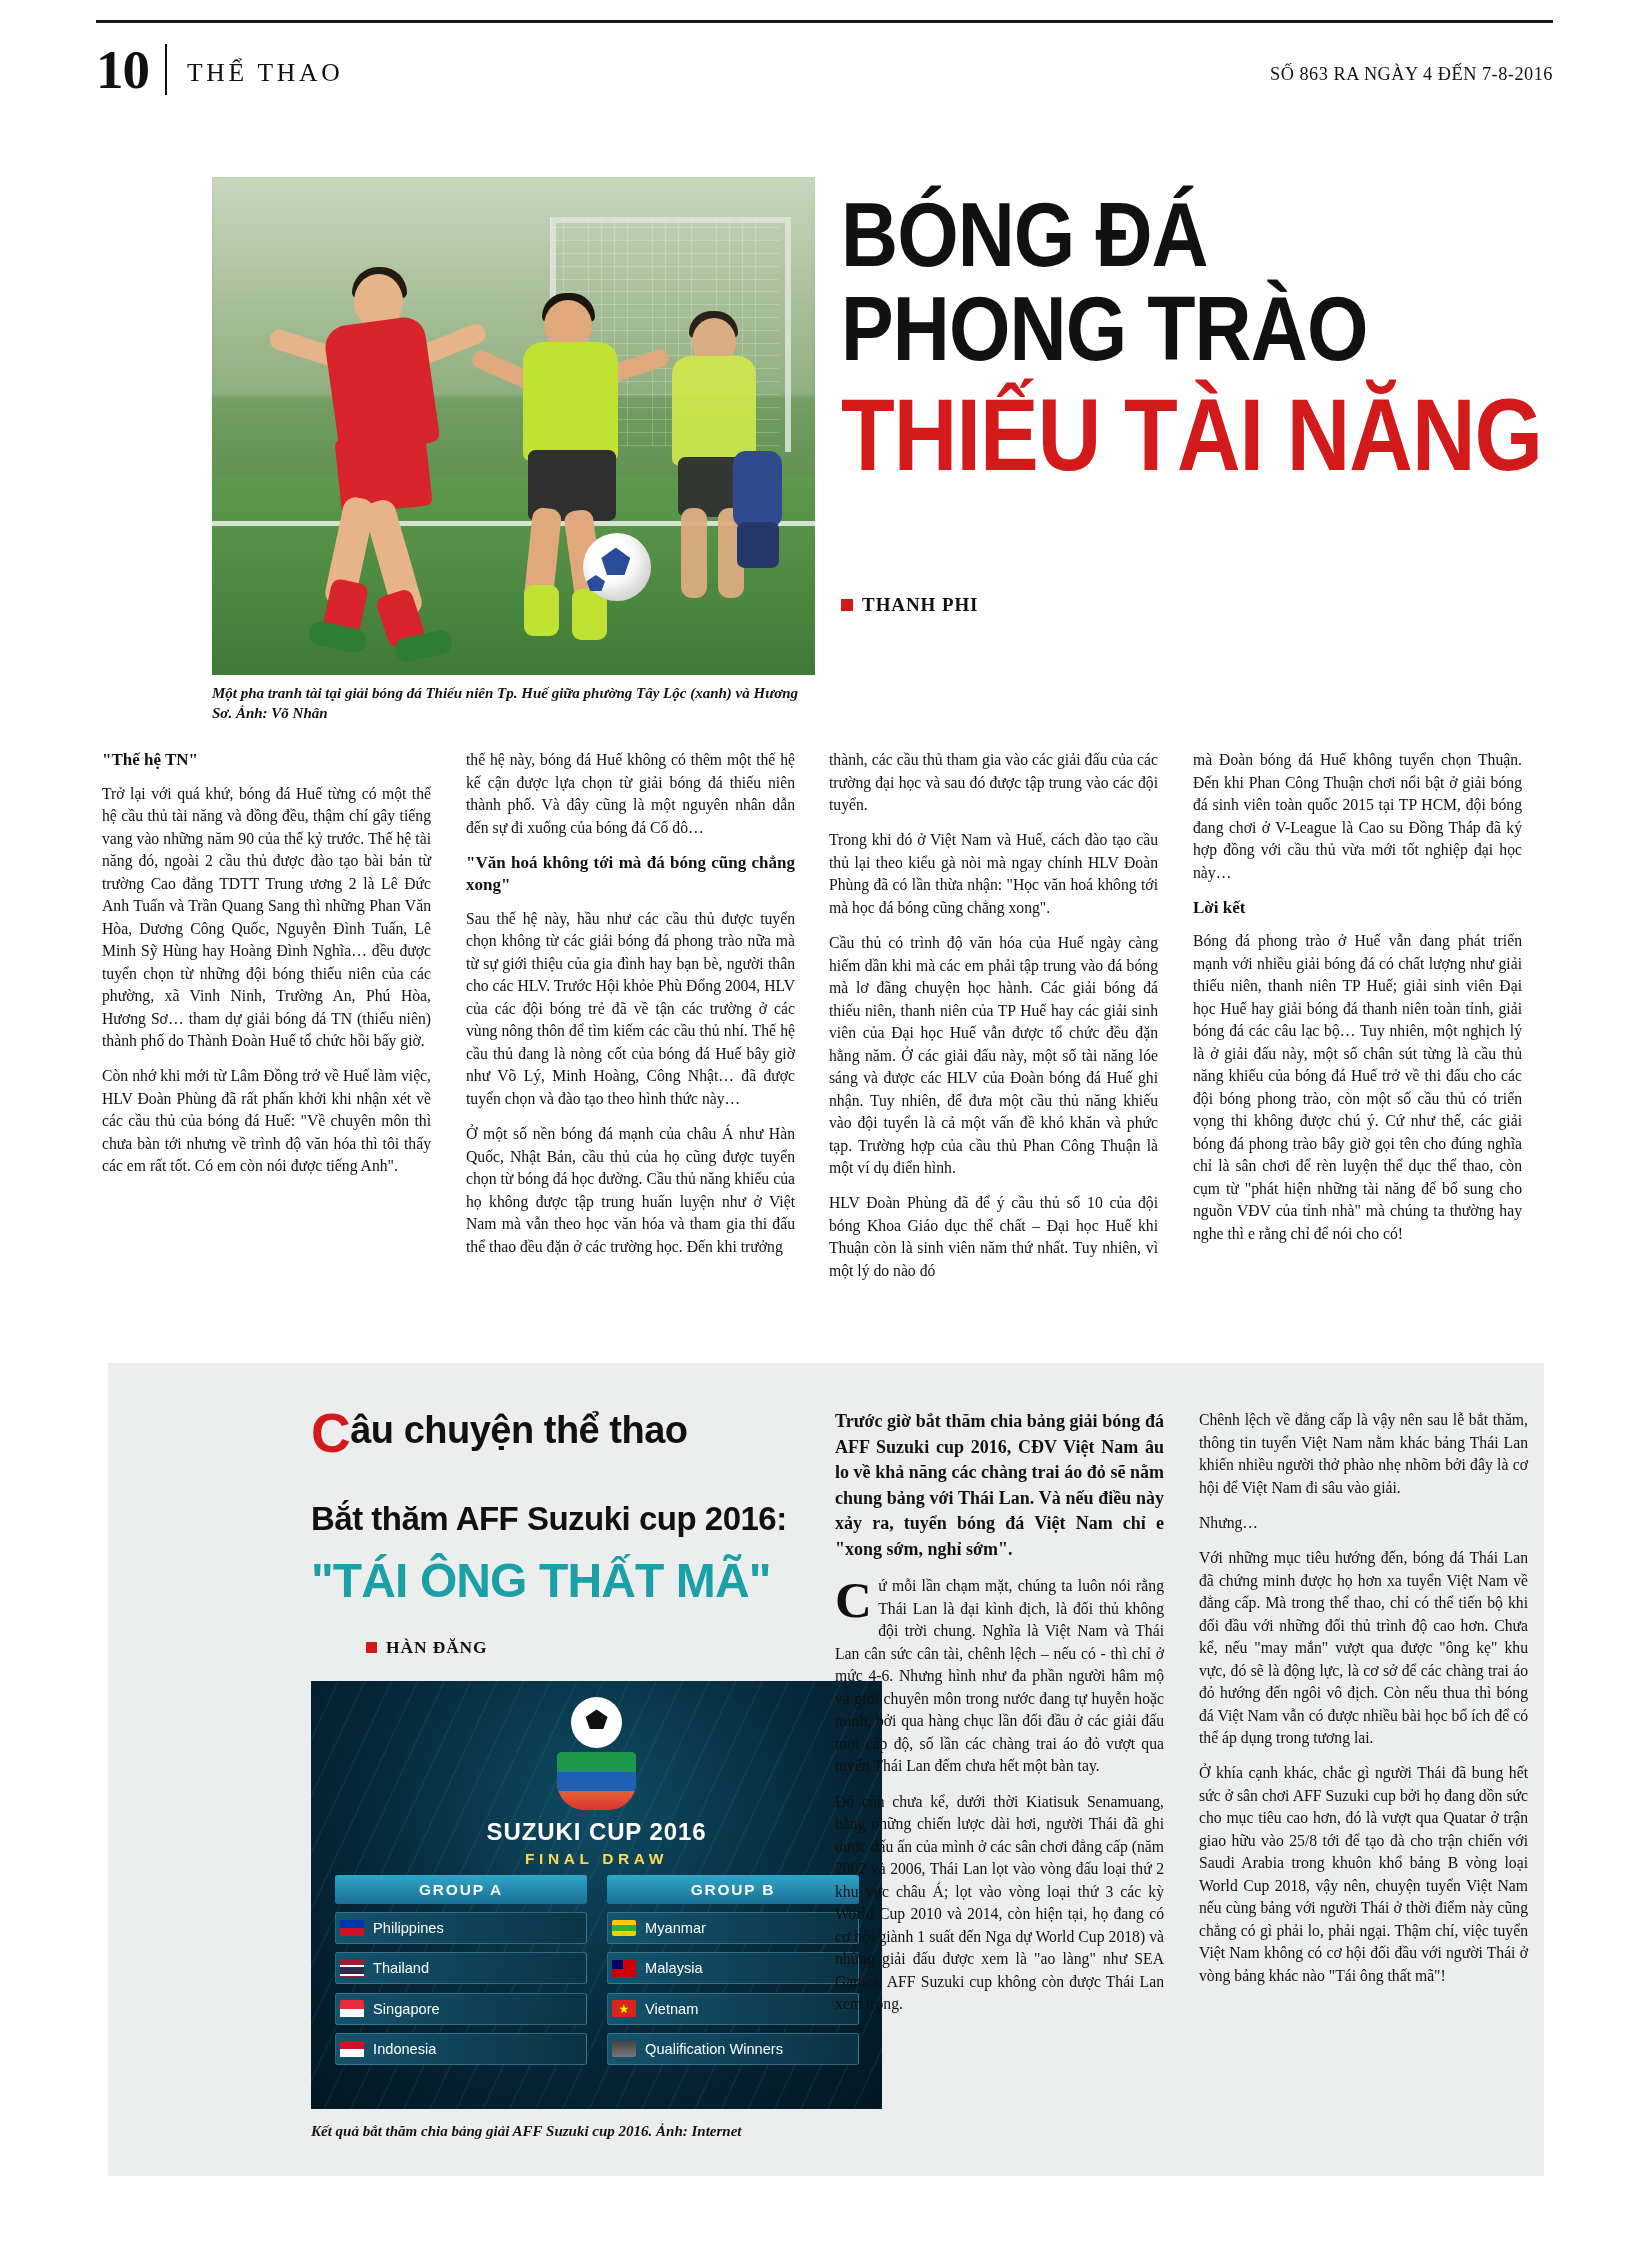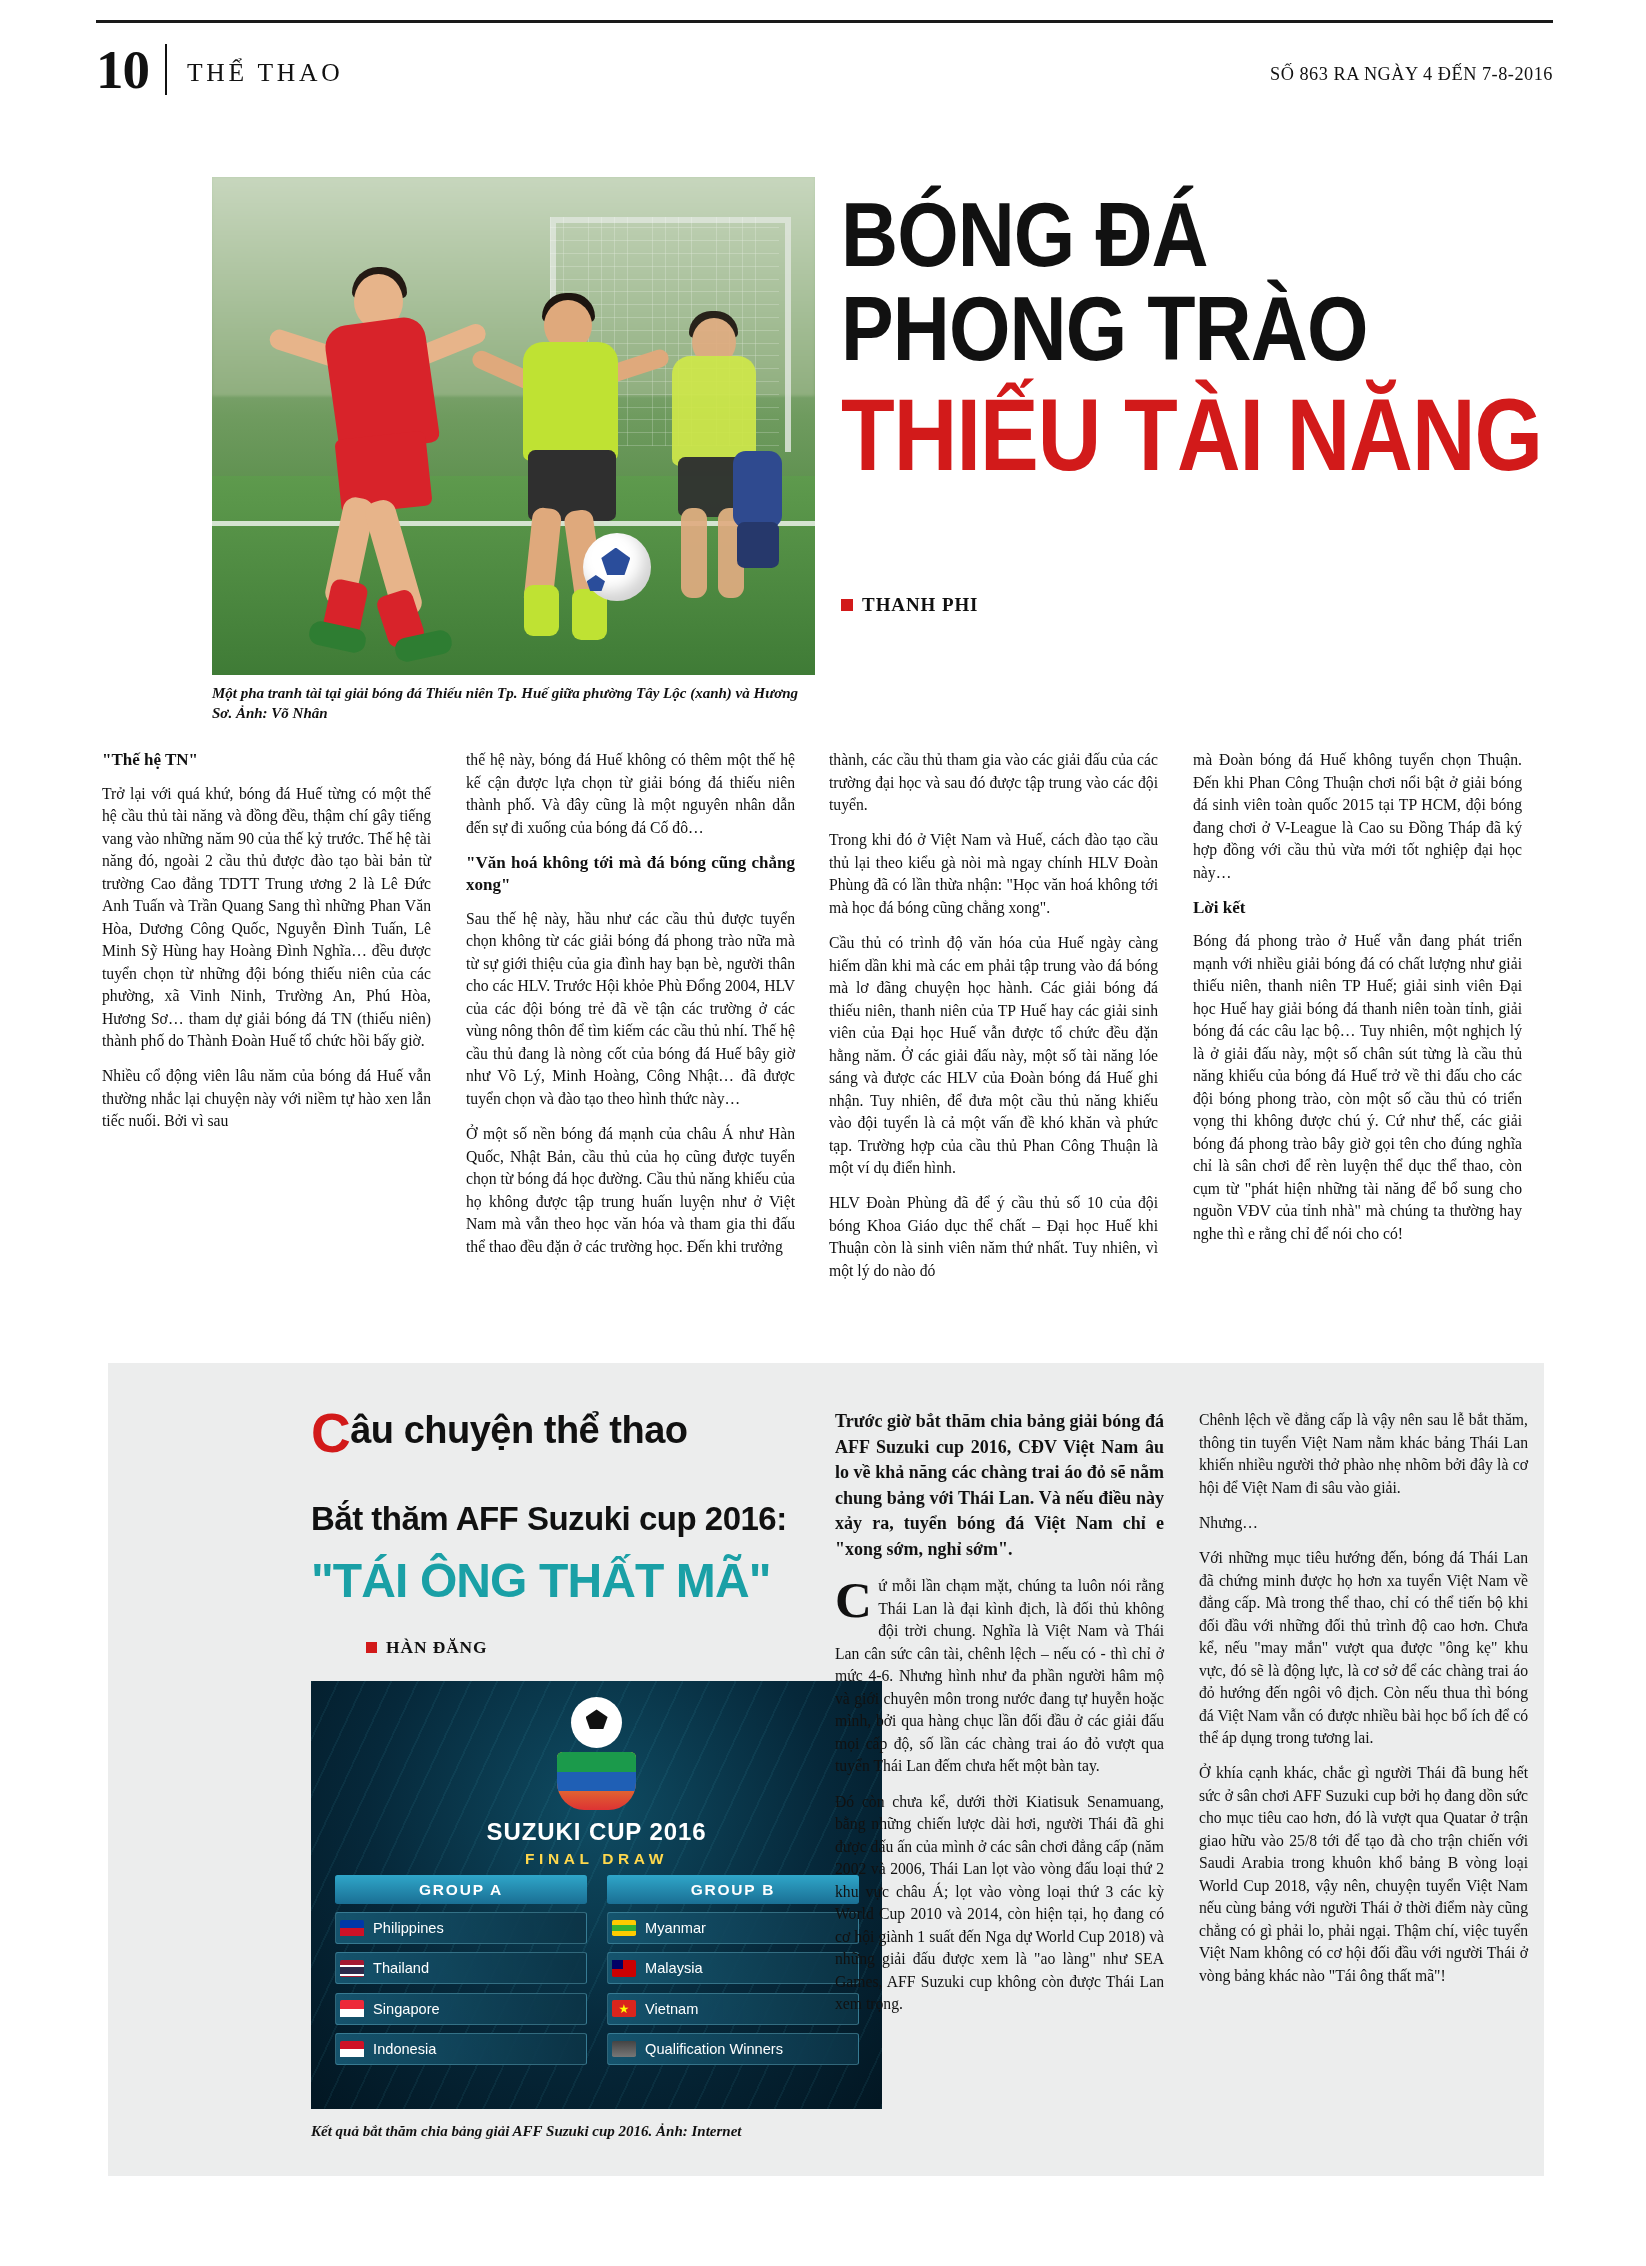--- a/index.html
+++ b/index.html
@@ -208,21 +208,21 @@
   </div>
   <div class="byline">
     <span class="sq"></span>
     <span class="nm">THANH PHI</span>
   </div>
 
   <div class="cols">
     <div class="col" id="c1">
       <h4>"Thế hệ TN"</h4>
       <p>Trở lại với quá khứ, bóng đá Huế từng có một thế hệ cầu thủ tài năng và đồng đều, thậm chí gây tiếng vang vào những năm 90 của thế kỷ trước. Thế hệ tài năng đó, ngoài 2 cầu thủ được đào tạo bài bản từ trường Cao đẳng TDTT Trung ương 2 là Lê Đức Anh Tuấn và Trần Quang Sang thì những Phan Văn Hòa, Dương Công Quốc, Nguyễn Đình Tuấn, Lê Minh Sỹ Hùng hay Hoàng Đình Nghĩa… đều được tuyển chọn từ những đội bóng thiếu niên của các phường, xã Vinh Ninh, Trường An, Phú Hòa, Hương Sơ… tham dự giải bóng đá TN (thiếu niên) thành phố do Thành Đoàn Huế tổ chức hồi bấy giờ.</p>
-      <p>Nhiều cổ động viên lâu năm của bóng đá Huế vẫn thường nhắc lại chuyện này với niềm tự hào xen lẫn tiếc nuối. Bởi vì sau</p>
+      <p>Còn nhớ khi mới từ Lâm Đồng trở về Huế làm việc, HLV Đoàn Phùng đã rất phấn khởi khi nhận xét về các cầu thủ của bóng đá Huế: "Về chuyên môn thì chưa bàn tới nhưng về trình độ văn hóa thì tôi thấy các em rất tốt. Có em còn nói được tiếng Anh".</p>
     </div>
     <div class="col" id="c2">
       <p>thế hệ này, bóng đá Huế không có thêm một thế hệ kế cận được lựa chọn từ giải bóng đá thiếu niên thành phố. Và đây cũng là một nguyên nhân dẫn đến sự đi xuống của bóng đá Cố đô…</p>
       <h4>"Văn hoá không tới mà đá bóng cũng chẳng xong"</h4>
       <p>Sau thế hệ này, hầu như các cầu thủ được tuyển chọn không từ các giải bóng đá phong trào nữa mà từ sự giới thiệu của gia đình hay bạn bè, người thân cho các HLV. Trước Hội khỏe Phù Đổng 2004, HLV của các đội bóng trẻ đã về tận các trường ở các vùng nông thôn để tìm kiếm các cầu thủ nhí. Thế hệ cầu thủ đang là nòng cốt của bóng đá Huế bây giờ như Võ Lý, Minh Hoàng, Công Nhật… đã được tuyển chọn và đào tạo theo hình thức này…</p>
       <p>Ở một số nền bóng đá mạnh của châu Á như Hàn Quốc, Nhật Bản, cầu thủ của họ cũng được tuyển chọn từ bóng đá học đường. Cầu thủ năng khiếu của họ không được tập trung huấn luyện như ở Việt Nam mà vẫn theo học văn hóa và tham gia thi đấu thể thao đều đặn ở các trường học. Đến khi trưởng</p>
     </div>
     <div class="col" id="c3">
       <p>thành, các cầu thủ tham gia vào các giải đấu của các trường đại học và sau đó được tập trung vào các đội tuyển.</p>
       <p>Trong khi đó ở Việt Nam và Huế, cách đào tạo cầu thủ lại theo kiểu gà nòi mà ngay chính HLV Đoàn Phùng đã có lần thừa nhận: "Học văn hoá không tới mà học đá bóng cũng chẳng xong".</p>

